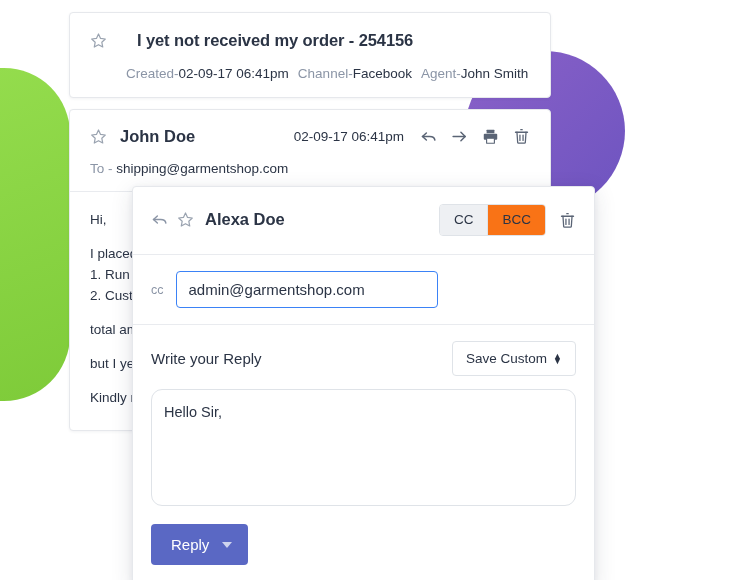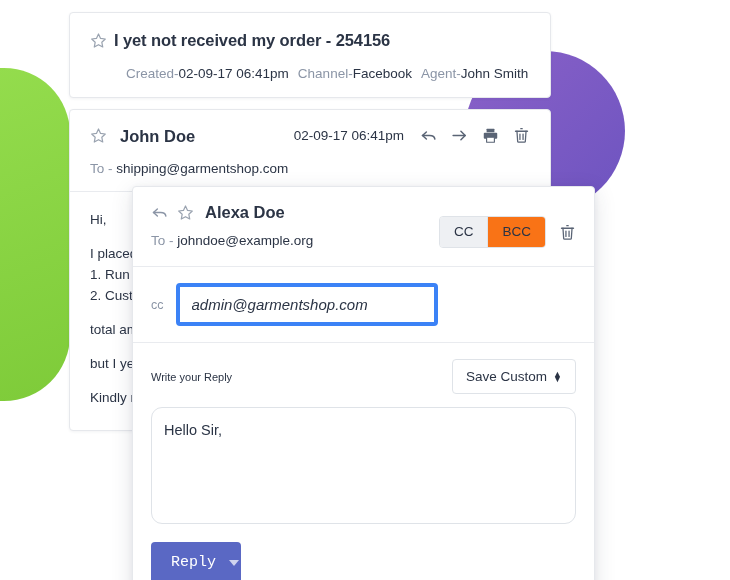--- a/index.html
+++ b/index.html
@@ -51,21 +51,21 @@
     border: 1px solid #e6e8ec;
     border-radius: 4px;
     box-shadow: 0 1px 3px rgba(35,45,70,0.06);
   }
   .ticket-card {
     padding: 18px 20px 16px 20px;
   }
   .ticket-title-row {
     display: flex;
     align-items: center;
-    gap: 7px;
+    gap: 30px;
   }
   .star {
     width: 17px;
     height: 17px;
     flex: 0 0 auto;
     color: #9aa3b0;
   }
   .star svg { display: block; }
   .ticket-title {
     font-size: 16.5px;
@@ -86,21 +86,21 @@
 
   
   .message-card {
     margin-top: 11px;
     padding: 0;
     min-height: 295px;
     position: relative;
   }
   .msg-head {
     display: flex;
-    align-items: flex-start;
+    align-items: center;
     padding: 17px 20px 15px 20px;
   }
   .msg-from {
     font-size: 16.5px;
     font-weight: bold;
     color: #2b3445;
     margin-left: 13px;
   }
   .msg-head-right {
     margin-left: auto;
@@ -148,21 +148,21 @@
     top: 186px;
     width: 461px;
     background: #fff;
     border: 1px solid #e6e8ec;
     border-radius: 4px;
     box-shadow: 0 6px 22px rgba(35,45,70,0.13), 0 2px 6px rgba(35,45,70,0.07);
     z-index: 3;
   }
   .comp-head {
     display: flex;
-    align-items: flex-end;
+    align-items: center;
     padding: 16px 18px 0 18px;
   }
   .comp-head-left { flex: 1 1 auto; }
   .comp-name-row {
     display: flex;
     align-items: center;
     gap: 9px;
   }
   .comp-name {
     font-size: 16.5px;
@@ -214,34 +214,33 @@
     font-size: 12.5px;
     color: #8b95a6;
   }
   .cc-input {
     width: 262px;
     box-sizing: border-box;
     font-family: "Liberation Sans", sans-serif;
     font-size: 15px;
     color: #2b3445;
     padding: 9px 12px;
-    border: 4px solid #3b82f6;
+    border: 1px solid #3b82f6;
     border-radius: 4px;
     outline: none;
     background: #fff;
-    font-style: italic;
   }
   .reply-row {
     display: flex;
     align-items: center;
     padding: 0 18px 0 18px;
     margin-top: 2px;
   }
   .reply-label {
-    font-size: 11px;
+    font-size: 15px;
     color: #2b3445;
   }
   .save-replies {
     margin-left: auto;
     display: flex;
     align-items: center;
     gap: 6px;
     font-size: 13.5px;
     color: #2b3445;
     border: 1px solid #dfe3e8;
@@ -273,23 +272,23 @@
   }
   .reply-btn {
     display: inline-flex;
     align-items: center;
     gap: 13px;
     background: #5a68c4;
     color: #fff;
     font-size: 15px;
     border: none;
     border-radius: 4px;
-    padding: 12px 2px 12px 20px;
+    padding: 12px 16px 12px 20px;
     cursor: pointer;
-    font-family: Liberation Mono, monospace;
+    font-family: Liberation Sans, sans-serif;
   }
   .caret-down {
     width: 0; height: 0;
     border-left: 5px solid transparent;
     border-right: 5px solid transparent;
     border-top: 6px solid #cfd4ee;
   }
 </style>
 </head>
 <body>
@@ -382,23 +381,20 @@
               <path d="M3.5 12h10.2c4 0 6.8 1.6 7.3 5"></path>
           </svg>
         </span>
         <span class="star">
           <svg viewBox="0 0 24 24" width="17" height="17" fill="none" stroke="currentColor" stroke-width="1.7" stroke-linejoin="round">
             <polygon points="12,2.8 14.9,9.1 21.6,9.9 16.7,14.5 18,21.2 12,17.9 6,21.2 7.3,14.5 2.4,9.9 9.1,9.1"></polygon>
           </svg>
         </span>
         <span class="comp-name">Alexa Doe</span>
       </div>
-      <div class="comp-to">
-        <span class="lbl">To - </span><span>johndoe@example.org</span>
-      </div>
     </div>
     <div class="comp-head-right">
       <div class="btn-group">
         <div class="btn-seg active">CC</div>
         <div class="btn-seg">BCC</div>
       </div>
       <span>
         <svg class="ico" viewBox="0 0 24 24" fill="none" stroke="#5a6475" stroke-width="1.8" stroke-linecap="round" stroke-linejoin="round">
           <line x1="11" y1="2.4" x2="13" y2="2.4"></line>
           <line x1="3.5" y1="6" x2="20.5" y2="6"></line>

